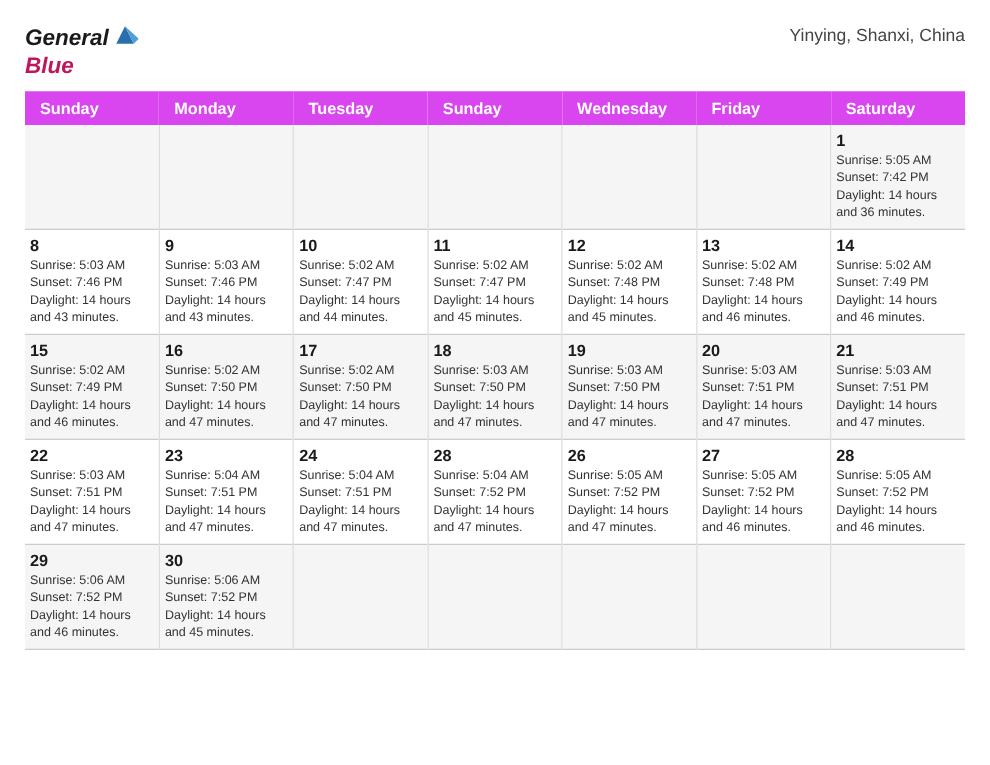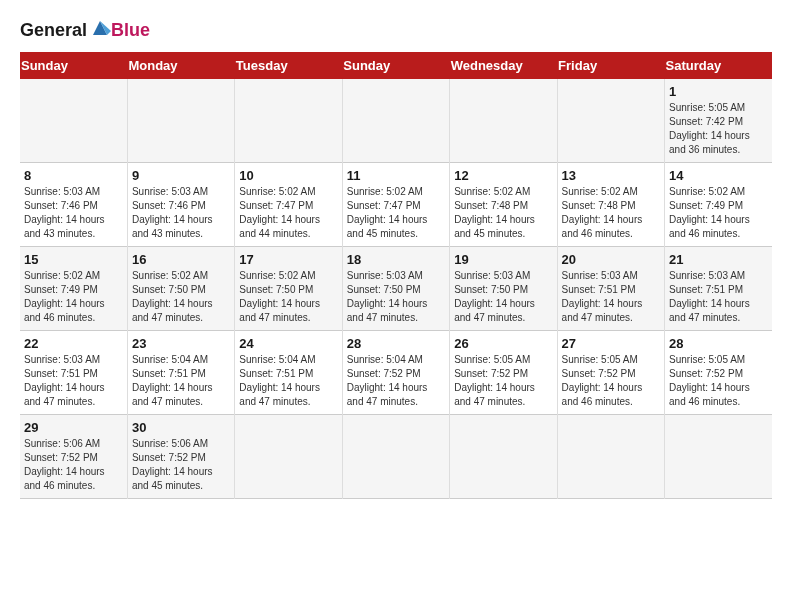--- a/index.html
+++ b/index.html
@@ -16,22 +16,23 @@
       align-items: flex-start;
       margin-bottom: 10px;
     }
     .logo {
       display: flex;
       align-items: center;
       gap: 4px;
     }
     .logo-block {
       display: flex;
-      flex-direction: row;
+      flex-direction: column;
       line-height: 1.2;
+      font-style: italic;
     }
     .logo-line1 {
       display: flex;
       align-items: center;
     }
     .title-block {
       text-align: right;
     }
     .calendar-title {
       font-size: 32px;
@@ -41,23 +42,23 @@
     .calendar-subtitle {
       font-size: 14px;
       color: #444;
     }
     table {
       width: 100%;
       border-collapse: collapse;
       font-size: 11px;
     }
     thead th {
-      background-color: #b91c1c;
+      background-color: #d946ef;
       color: #fff;
-      padding: 6px 1px;
+      padding: 6px 12px;
       text-align: left;
       font-size: 13px;
       font-weight: bold;
     }
     tbody tr {
       border-bottom: 1px solid #ccc;
     }
     tbody tr:nth-child(odd) {
       background-color: #f5f5f5;
     }
@@ -99,20 +100,21 @@
         <span style="font-size:18px;font-weight:bold;color:#1a1a1a;">General</span>
         <svg width="22" height="22" viewBox="0 0 22 22" style="margin-left:2px;margin-top:-6px;">
           <polygon points="4,18 11,4 18,18" fill="#2a6fad"></polygon>
           <polygon points="11,4 18,18 22,14" fill="#4fa0d8"></polygon>
         </svg>
       </div>
       <span style="font-size:18px;font-weight:bold;color:#be185d;">Blue</span>
     </div>
   </div>
   <div class="title-block">
+    <div class="calendar-subtitle">Yinying, Shanxi, China</div>
   </div>
 </div>
 
 <table>
   <thead>
     <tr>
       <th>Sunday</th>
       <th>Monday</th>
       <th>Tuesday</th>
       <th>Sunday</th>

